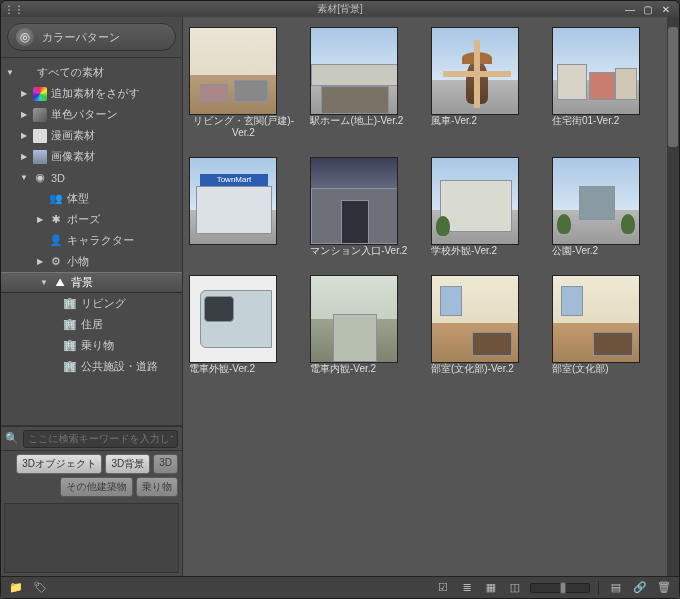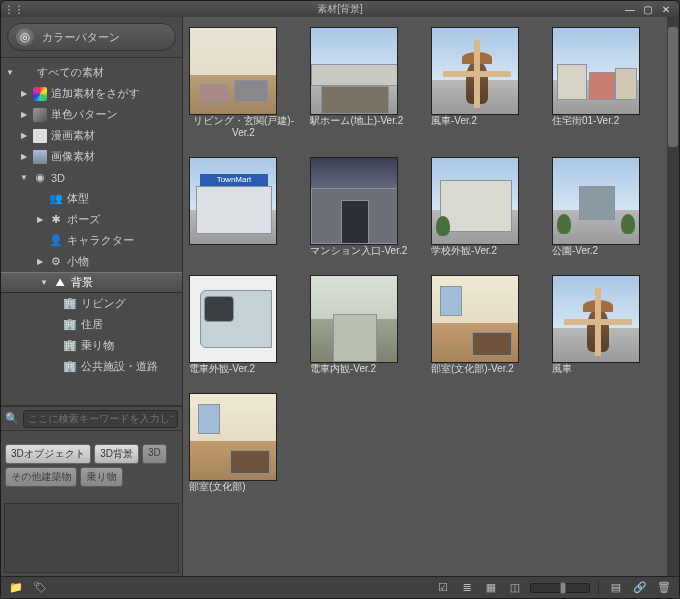--- a/index.html
+++ b/index.html
@@ -19,21 +19,21 @@
   .tw { width: 10px; height: 10px; display: inline-flex; align-items: center; justify-content: center; font-size: 8px; color: #ccc; }
   .tree-icon { width: 14px; height: 14px; display: inline-flex; align-items: center; justify-content: center; font-size: 11px; }
   .depth-0 { padding-left: 4px; }
   .depth-1 { padding-left: 18px; }
   .depth-2 { padding-left: 34px; }
   .depth-3 { padding-left: 48px; }
   .depth-3s { padding-left: 38px; }
   .search-row { display: flex; align-items: center; gap: 4px; height: 24px; padding: 2px 4px; border-top: 1px solid #333; }
   .search-row .mag { width: 14px; height: 14px; display: inline-flex; align-items: center; justify-content: center; color: #bbb; }
   .search-input { flex: 1; height: 18px; background: #3c3c3c; border: 1px solid #2a2a2a; border-radius: 3px; color: #888; font-size: 10px; padding: 0 4px; }
-  .tagchips { padding: 13px 4px; display: flex; flex-wrap: wrap; gap: 3px; border-top: 1px solid #333; }
+  .tagchips { padding: 3px 4px; display: flex; flex-wrap: wrap; gap: 3px; border-top: 1px solid #333; justify-content: flex-end; }
   .chip { background: linear-gradient(#e0e0e0,#b8b8b8); color: #333; border: 1px solid #666; border-radius: 3px; font-size: 10px; padding: 2px 5px; cursor: pointer; white-space: nowrap; }
   .chip.dim { opacity: .55; }
   .thumb-preview { height: 70px; border: 1px solid #333; margin: 3px; background: #444; }
   .main { flex: 1; display: flex; flex-direction: column; min-width: 0; }
   .grid-scroll { flex: 1; overflow: auto; padding: 10px 6px; background: #555; }
   .grid { display: grid; grid-template-columns: repeat(4, 1fr); gap: 18px 12px; }
   .cell { display: flex; flex-direction: column; align-items: flex-start; gap: 0; cursor: pointer; }
   .thumb { width: 88px; height: 88px; background: #0c4a6e; border: 1px solid #222; position: relative; overflow: hidden; }
   .label { font-size: 10px; color: #ddd; text-align: center; max-width: 110px; line-height: 12px; }
   .statusbar { height: 22px; border-top: 1px solid #222; background: #414141; display: flex; align-items: center; justify-content: space-between; padding: 0 6px; font-size: 11px; color: #bbb; }
@@ -267,32 +267,20 @@
               <div class="cell">
                 <div class="thumb">
                   <div class="room" style="background:linear-gradient(#efe9d4,#e4dbc2 55%,#c29a6f 55%,#a5835a);"></div>
                   <div class="bldg" style="left:40px;bottom:6px;width:40px;height:24px;background:#6d533b;"></div>
                   <div class="bldg" style="left:8px;top:10px;width:22px;height:30px;background:#a0bcd6;"></div>
                 </div>
                 <div class="label">部室(文化部)-Ver.2</div>
               </div>
               <div class="cell">
                 <div class="thumb">
-                  <div class="sky"></div>
-                  <div class="windmill-body"></div>
-                  <div class="windmill-top"></div>
-                  <div class="blade" style="transform:rotate(0deg)"></div>
-                  <div class="blade" style="transform:rotate(90deg)"></div>
-                  <div class="blade" style="transform:rotate(180deg)"></div>
-                  <div class="blade" style="transform:rotate(270deg)"></div>
-                </div>
-                <div class="label">風車</div>
-              </div>
-              <div class="cell">
-                <div class="thumb">
                   <div class="room" style="background:linear-gradient(#efe9d4,#e4dbc2 55%,#c29a6f 55%,#a5835a);"></div>
                   <div class="bldg" style="left:40px;bottom:6px;width:40px;height:24px;background:#6d533b;"></div>
                   <div class="bldg" style="left:8px;top:10px;width:22px;height:30px;background:#a0bcd6;"></div>
                 </div>
                 <div class="label">部室(文化部)</div>
               </div>
             </div>
         </div>
         <div class="scrollbar">
           <div class="sthumb"></div>

